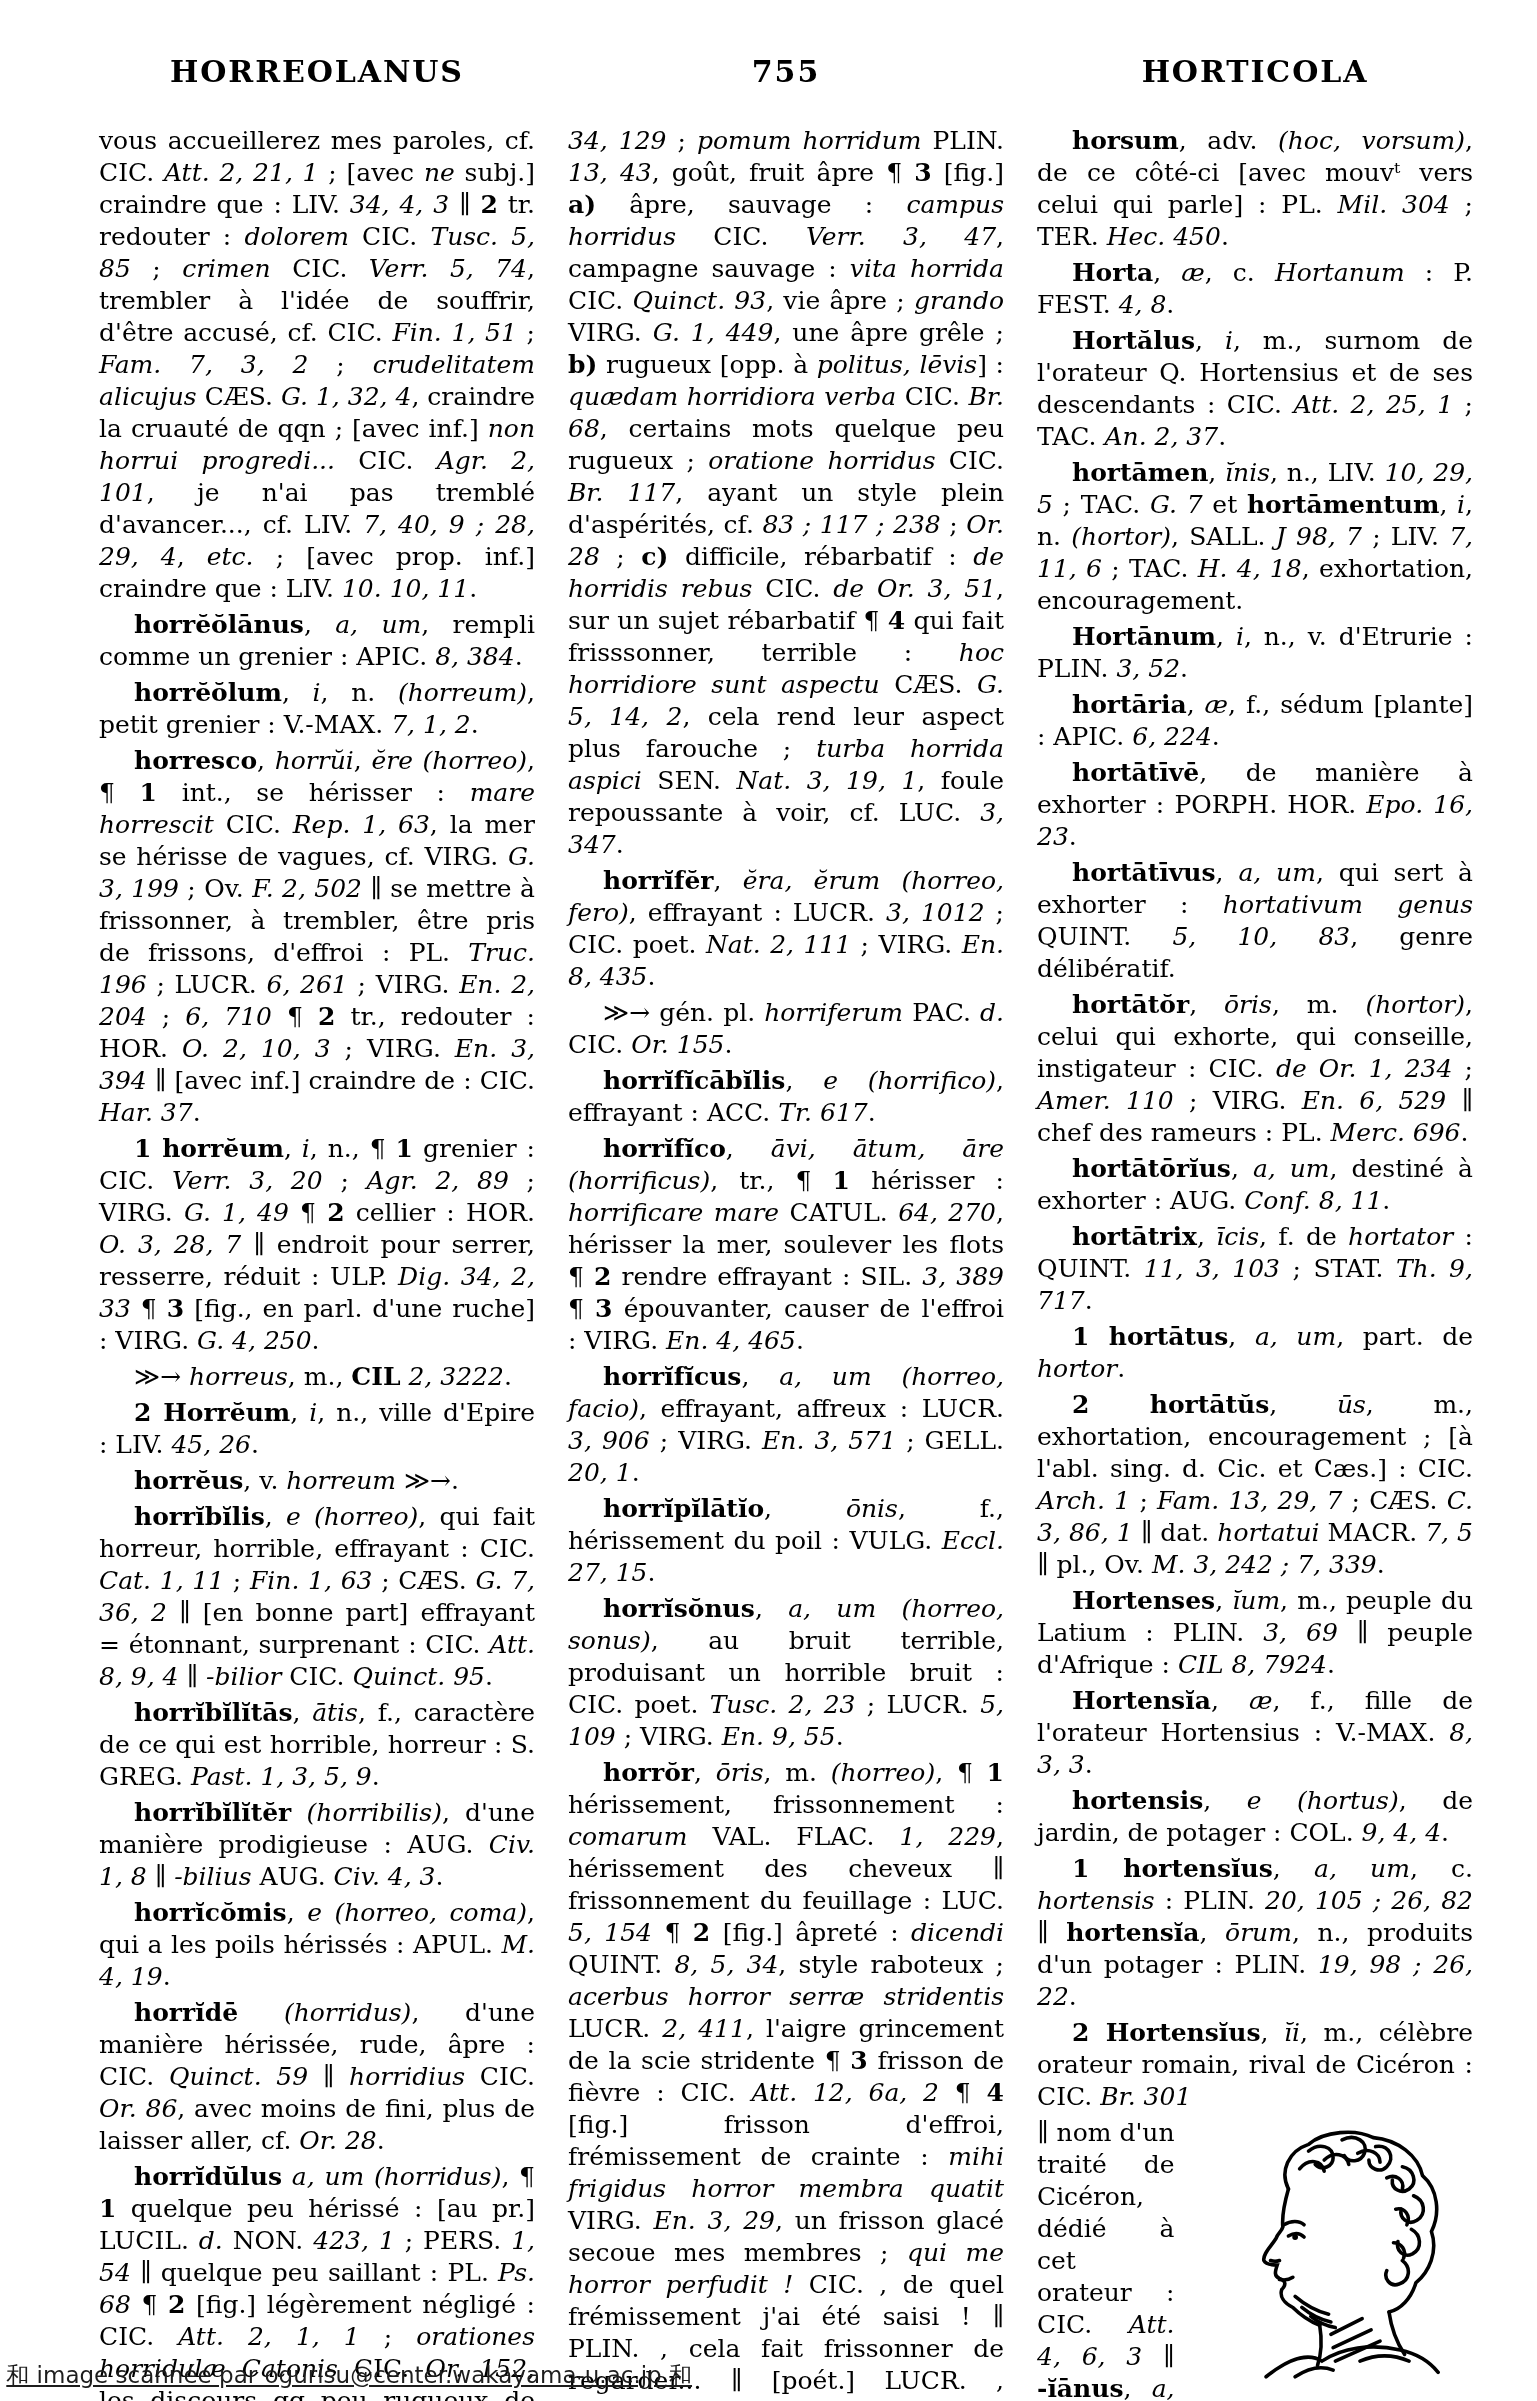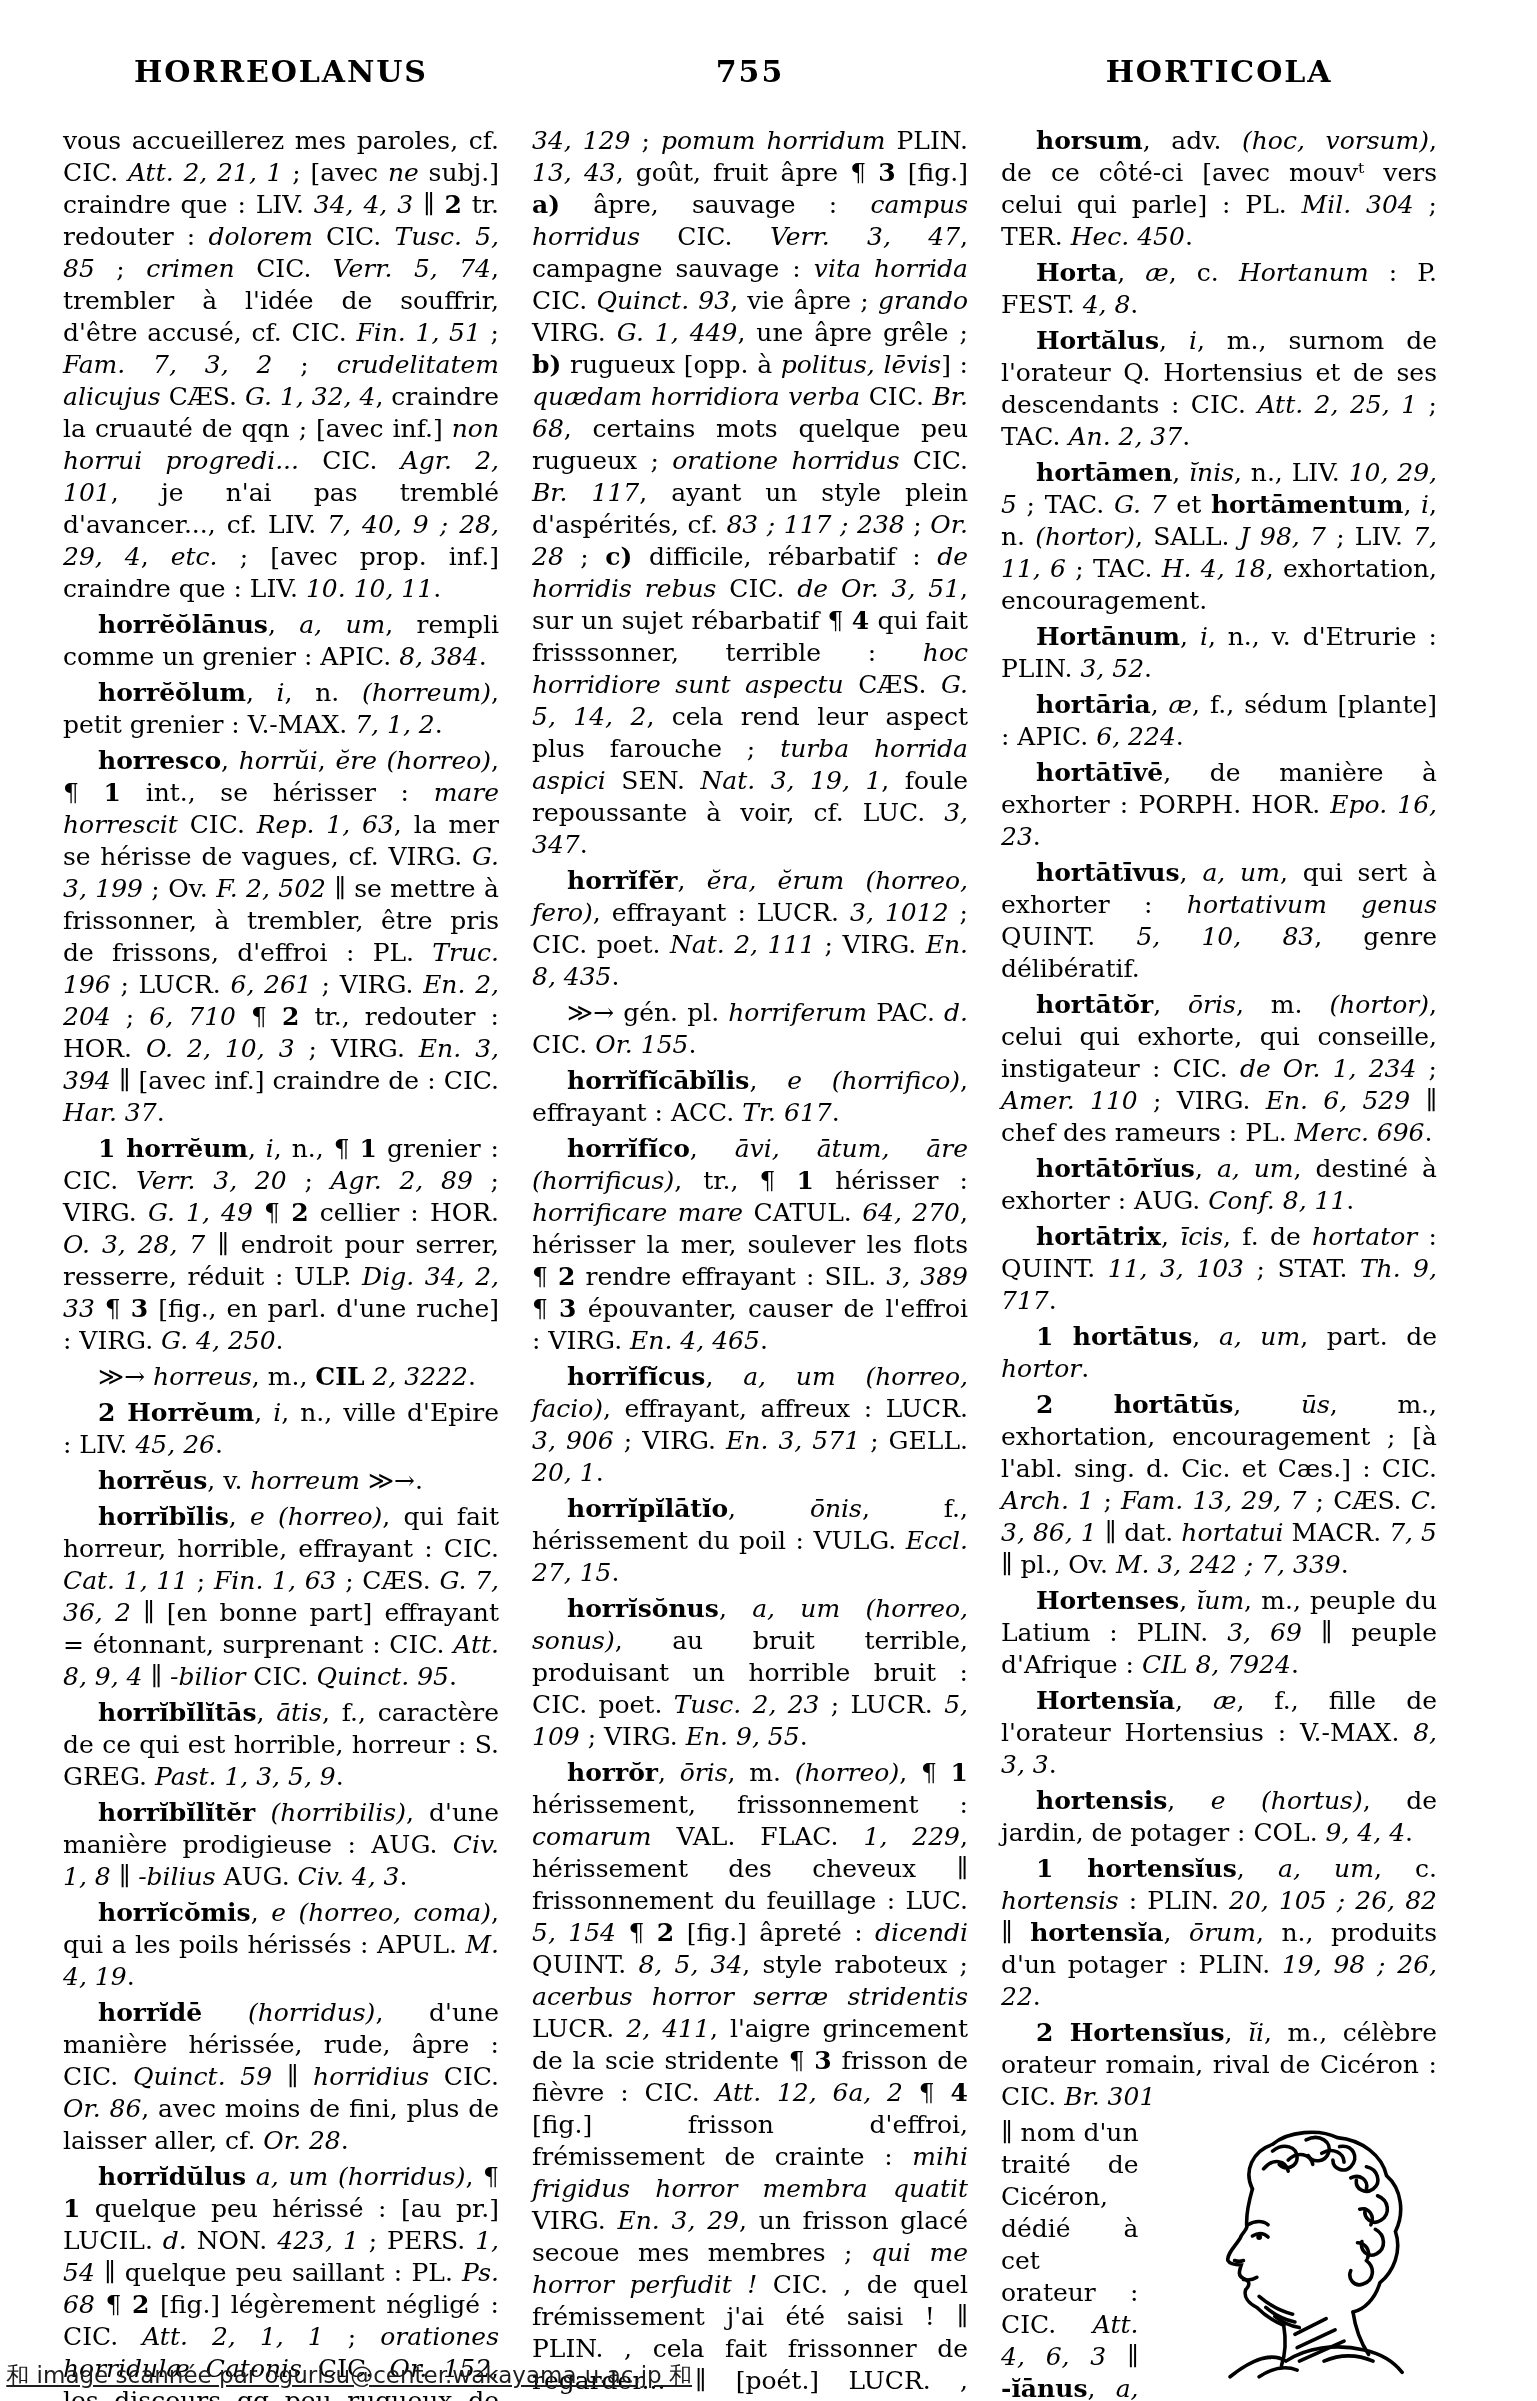--- a/index.html
+++ b/index.html
@@ -2,21 +2,21 @@
 <html style="font-size:10px"><head>
 <meta charset="utf-8">
 <style>
   html,body{margin:0;padding:0;background:#ffffff;}
   .page{
     position:relative;
     width:1537px;height:2401px;
     box-sizing:border-box;
     background:#ffffff;color:#000;
     font-family:"DejaVu Serif", serif;
-    padding:54px 60px 0 59px;
+    padding:54px 60px 0 95px;
     overflow:hidden;
   }
   .header{display:flex;gap:25px;margin-bottom:32px;}
   .header div{width:444px;text-align:center;font-weight:bold;font-size:30px;letter-spacing:1.9px;}
   .columns{display:flex;gap:25px;}
   .col{width:444px;font-size:25px;line-height:32px;text-align:justify;}
   .para{margin:4px;text-indent:35px;}
   .para.cont{text-indent:0;}
   .para b{font-weight:bold;}
   .para i{font-style:italic;}

